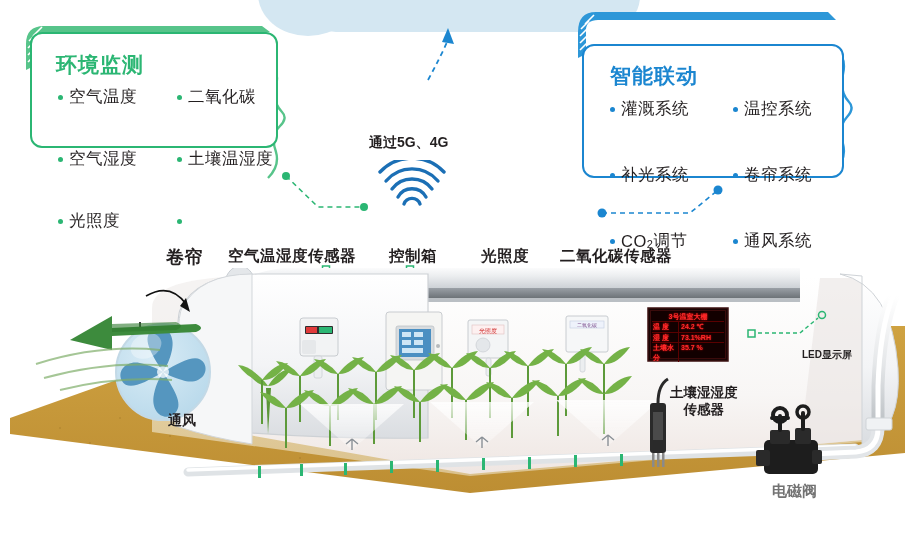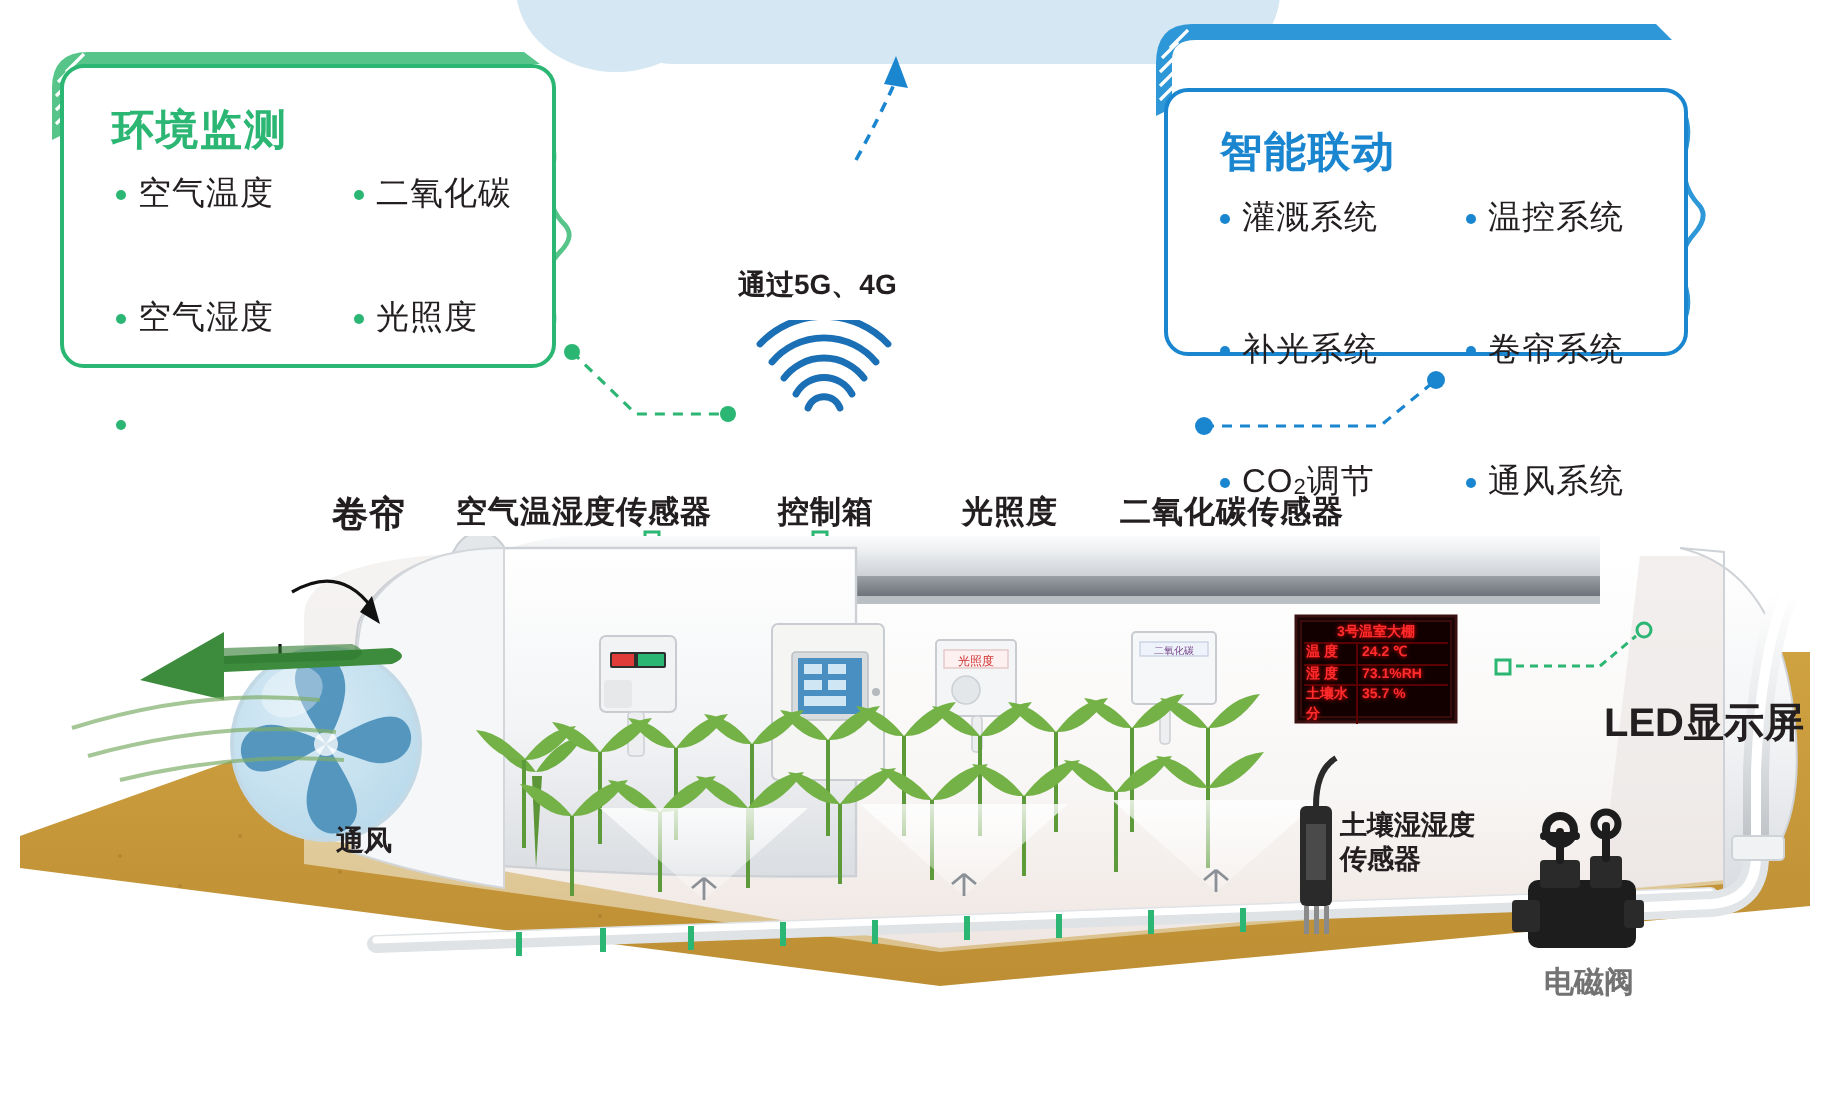--- a/index.html
+++ b/index.html
@@ -119,21 +119,21 @@
   }
   .valve-label {
     position: absolute;
     font-size: 15px;
     font-weight: bold;
     color: #737373;
     white-space: nowrap;
   }
   .led-label {
     position: absolute;
-    font-size: 20px;
+    font-size: 10px;
     font-weight: bold;
     color: #231f20;
     white-space: nowrap;
   }
 
   
   .led-screen {
     position: absolute;
     background: #120000;
     border: 1px solid #3a0b0b;
@@ -172,21 +172,21 @@
 
 <div id="stage">
 
   <svg class="abs" style="left:250px; top:-36px; width:380px; height:70px;" viewBox="0 0 380 70">
     <path d="M 58 -30 C 10 -30 0 10 22 26 C 36 36 60 34 68 28 C 80 40 120 42 140 30 L 380 30 L 380 -40 L 58 -40 Z" fill="#d4e7f2"></path>
     <path d="M 40 -40 L 380 -40 L 380 32 L 150 32 C 120 46 70 40 58 22 C 30 20 20 -14 40 -40 Z" fill="#d4e7f2"></path>
   </svg>
   <div class="cloud" style="left:300px; top:-40px; width:340px; height:72px; border-radius:0 0 36px 36px;"></div>
   <div class="cloud" style="left:258px; top:-48px; width:100px; height:84px; border-radius:50%;"></div>
 
-  <div class="card card-green" style="left:30px; top:32px; width:248px; height:152px;font-family:Liberation Mono, monospace;">
+  <div class="card card-green" style="left:30px; top:32px; width:248px; height:116px;font-family:Liberation Mono, monospace;">
 
     <svg class="abs" style="left:-4px; top:-6px; width:250px; height:46px;" viewBox="0 0 250 46">
       <path d="M 8 40 L 8 16 Q 8 6 20 6 L 244 6 L 236 0 L 18 0 Q 0 0 0 18 L 0 44 Z" fill="#57c48a"></path>
       <g stroke="#ffffff" stroke-width="1.6">
         <line x1="2" y1="36" x2="9" y2="29"></line>
         <line x1="2" y1="29" x2="9" y2="22"></line>
         <line x1="2" y1="22" x2="9" y2="15"></line>
         <line x1="3" y1="15" x2="11" y2="7"></line>
         <line x1="7" y1="10" x2="16" y2="1"></line>
       </g>
@@ -201,20 +201,24 @@
           <span class="dot"></span>
           <span>空气温度</span>
         </div>
         <div class="card-item">
           <span class="dot"></span>
           <span>二氧化碳</span>
         </div>
         <div class="card-item">
           <span class="dot"></span>
           <span>空气湿度</span>
+        </div>
+        <div class="card-item">
+          <span class="dot"></span>
+          <span>土壤温湿度</span>
         </div>
         <div class="card-item">
           <span class="dot"></span>
           <span>光照度</span>
         </div>
         <div class="card-item">
           <span class="dot"></span>
         </div>
       </div>
     </div>
@@ -661,21 +665,21 @@
       <span class="led-v">73.1%RH</span>
     </div>
     <div class="led-row">
       <span class="led-k">土壤水分</span>
       <span class="led-v">35.7 %</span>
     </div>
   </div>
 
   <div class="fan-label" style="left:168px; top:412px;">通风</div>
 
-  <div class="midlabel" style="left:670px; top:404px;">
+  <div class="midlabel" style="left:670px; top:384px;text-align:center;">
     <div>土壤湿湿度</div>
     <div>传感器</div>
   </div>
 
   <div class="led-label" style="left:802px; top:348px;">LED显示屏</div>
 
   <div class="valve-label" style="left:772px; top:482px;">电磁阀</div>
 
 </div>
 

